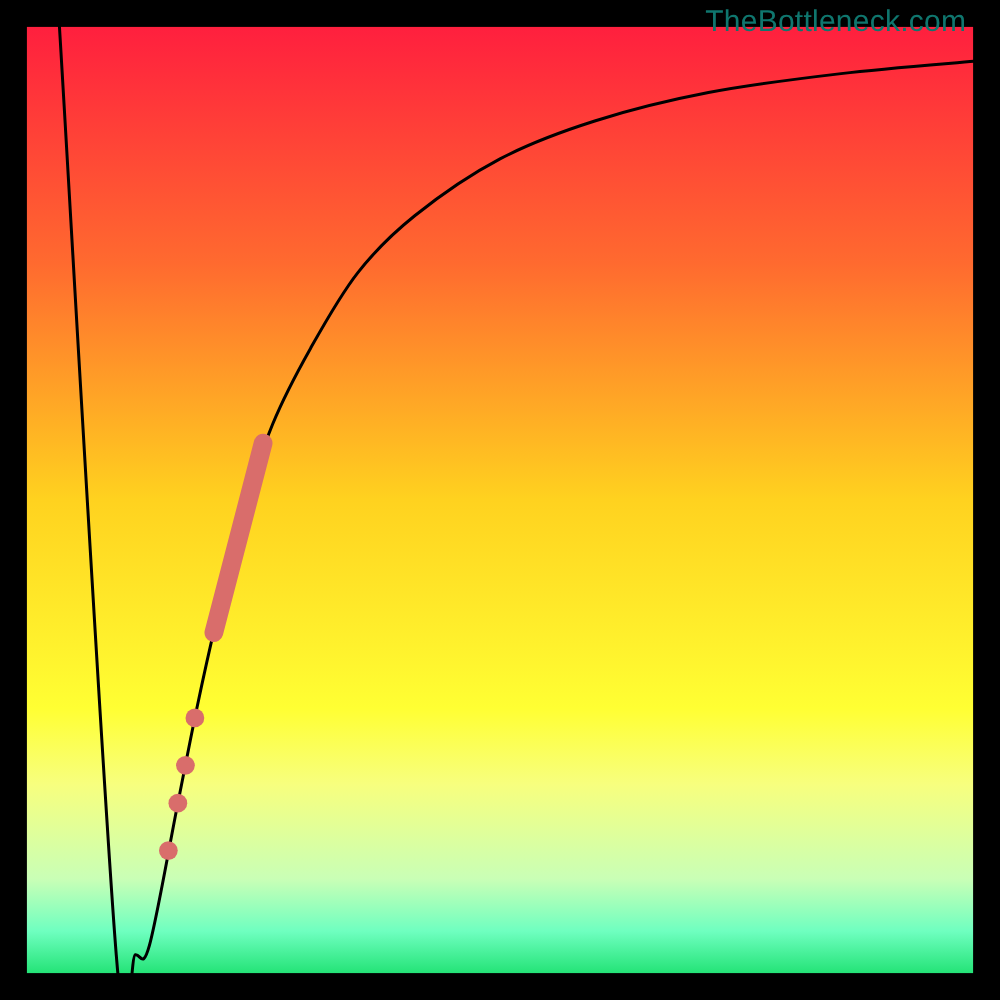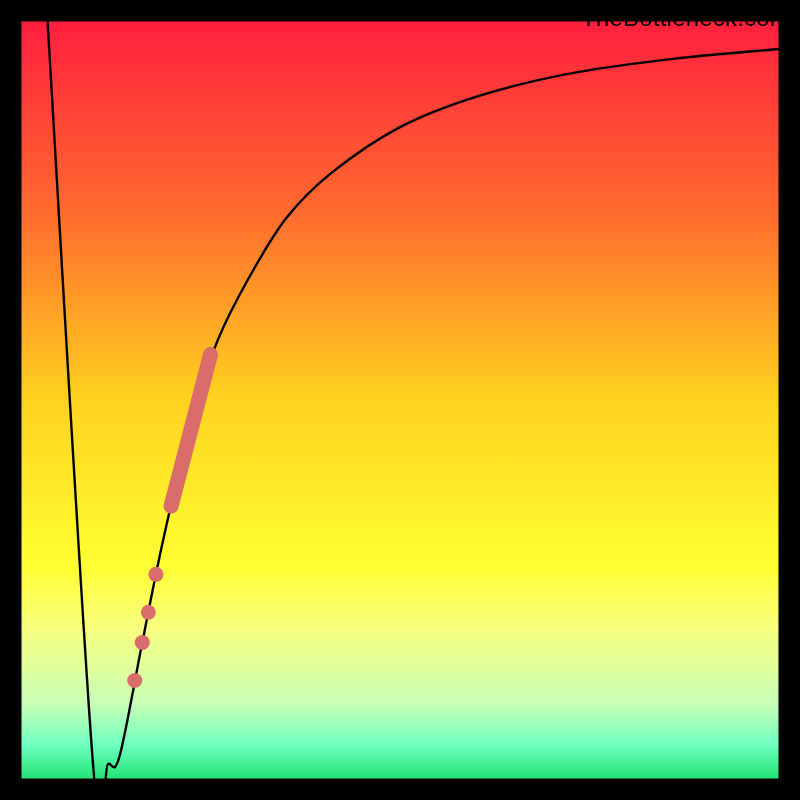--- a/index.html
+++ b/index.html
@@ -11,24 +11,24 @@
     width: 800px;
     height: 800px;
     position: relative;
   }
   svg {
     display: block;
   }
   .watermark {
     position: absolute;
     top: 4px;
-    right: 10px;
+    right: 27px;
     font-family: Arial, Helvetica, sans-serif;
     font-size: 24px;
-    color: #000000;
+    color: #0f766e;
     letter-spacing: 0.2px;
     margin-left: 40px;
   }
 </style>
 </head>
 <body>
 
 <div class="chart-container">
   <svg id="chart-svg" width="800" height="800" viewBox="0 0 800 800">
       <defs>

